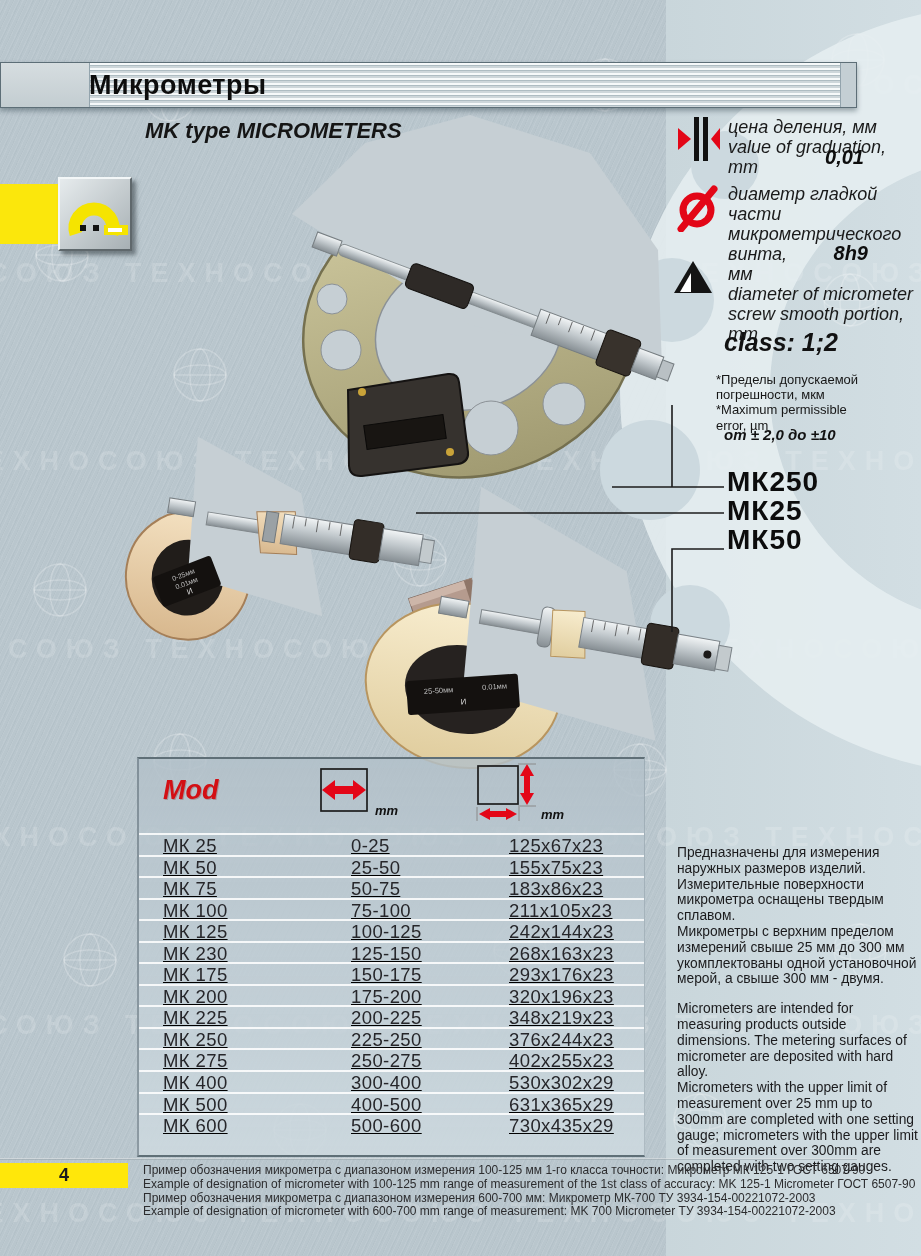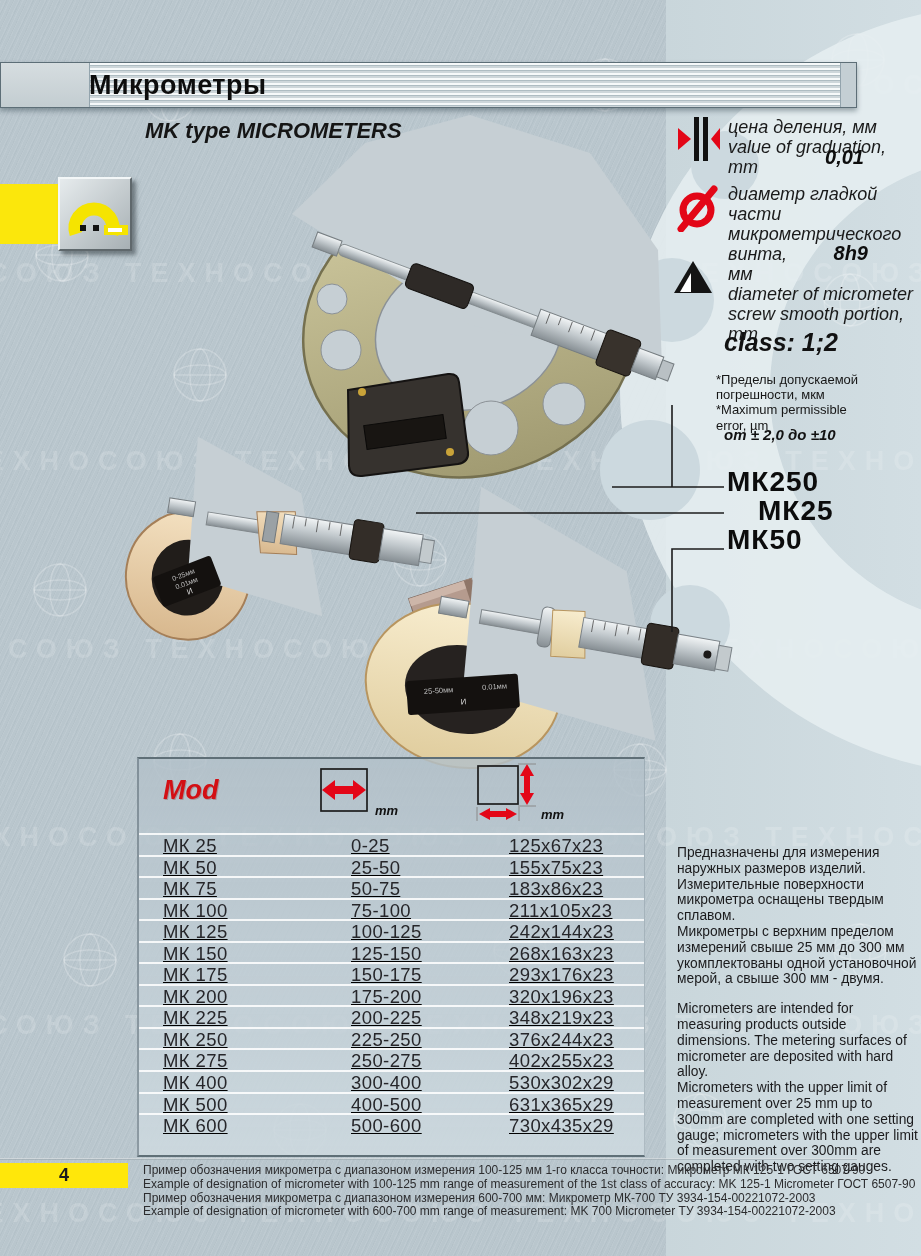--- a/index.html
+++ b/index.html
@@ -223,21 +223,21 @@
   </svg>
 
   <div class="class-label">class: 1;2</div>
   <div class="error-note"><span>*Пределы допускаемой
 погрешности, мкм</span>
 <span>*Maximum permissible
 error, µm</span></div>
   <div class="error-range">от ± 2,0 до ±10</div>
 
   <div class="model-label" style="left:727px;top:466px;">МК250</div>
-  <div class="model-label" style="left:758px;top:495px;">МК25</div>
+  <div class="model-label" style="left:727px;top:495px;">МК25</div>
   <div class="model-label" style="left:727px;top:524px;">МК50</div>
 
   <svg class="img-svg" width="921" height="1256" viewBox="0 0 921 1256">
     <defs>
       <linearGradient id="silv" x1="0" y1="0" x2="0" y2="1">
         <stop offset="0" stop-color="#f2f5f6"></stop>
           <stop offset="0.45" stop-color="#c2c9cd"></stop>
           <stop offset="1" stop-color="#868e93"></stop>
       </linearGradient>
       <linearGradient id="frameOl" x1="0" y1="0" x2="0" y2="1">
@@ -399,21 +399,21 @@
           <span>МК 100</span>
           <span>75-100</span>
           <span>211x105x23</span>
         </div>
         <div class="trow">
           <span>МК 125</span>
           <span>100-125</span>
           <span>242x144x23</span>
         </div>
         <div class="trow">
-          <span>МК 150</span>
+          <span>МК 230</span>
           <span>125-150</span>
           <span>268x163x23</span>
         </div>
         <div class="trow">
           <span>МК 175</span>
           <span>150-175</span>
           <span>293x176x23</span>
         </div>
         <div class="trow">
           <span>МК 200</span>

